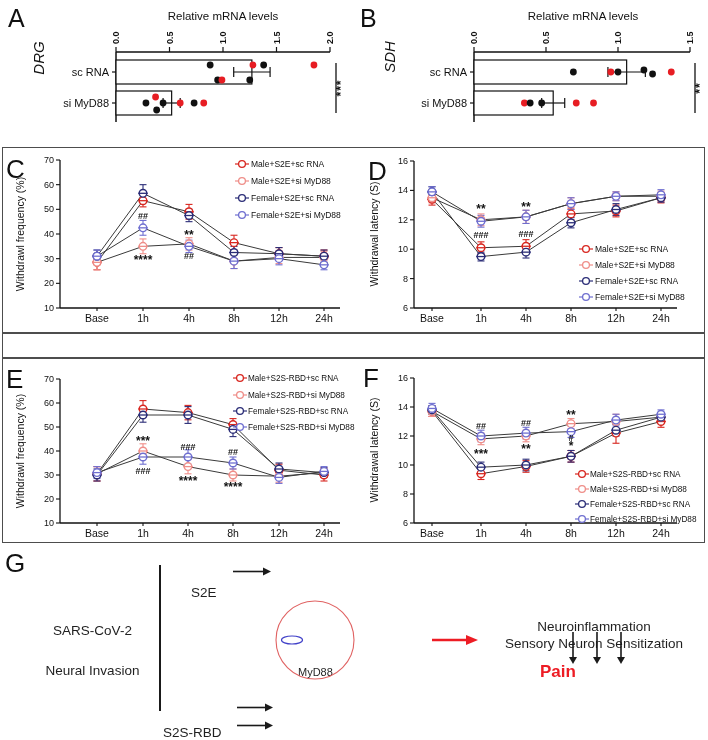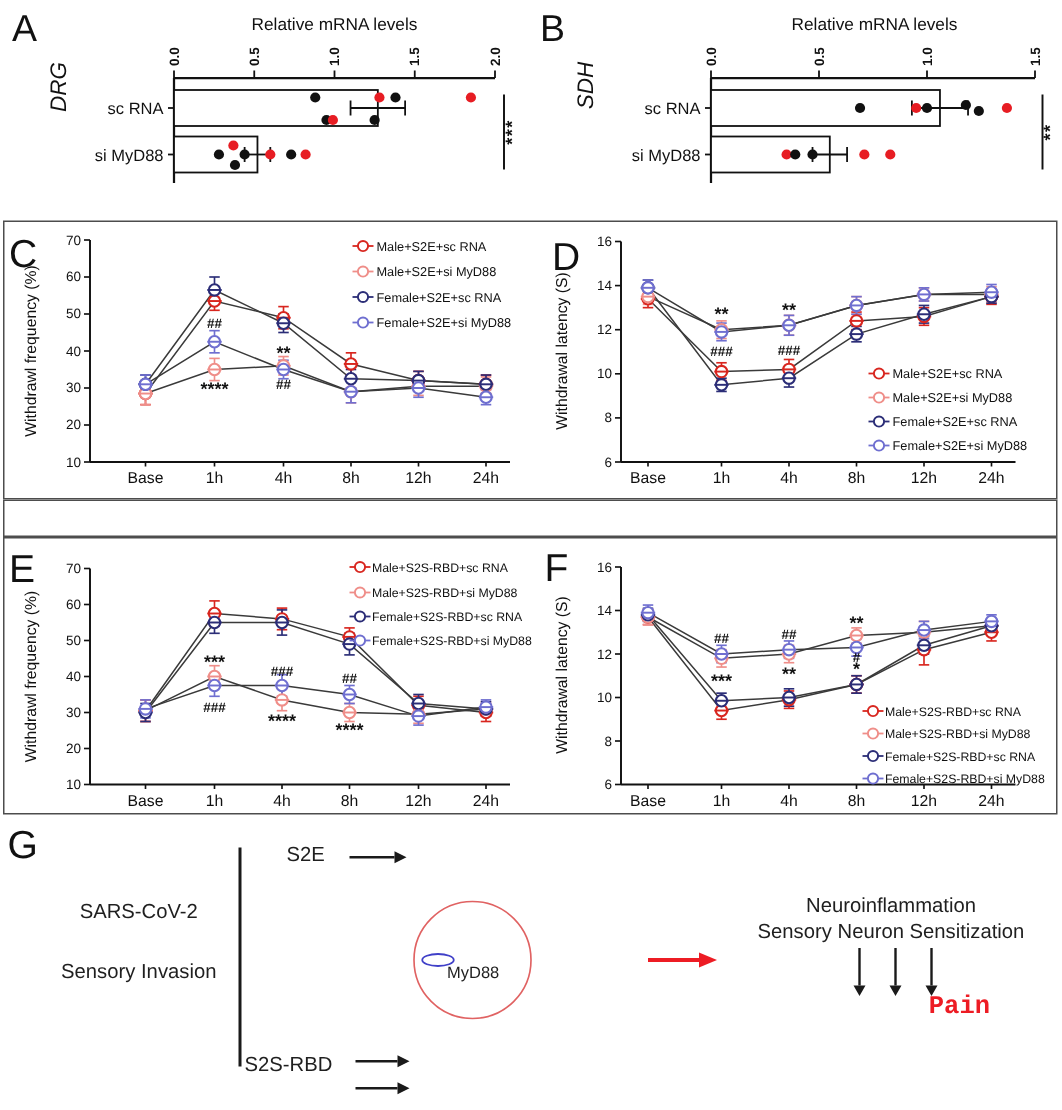--- a/index.html
+++ b/index.html
@@ -1,24 +1,24 @@
 <!DOCTYPE html>
 <html><head>
 <meta charset="utf-8">
 <style>
   html,body{margin:0;padding:0;background:#fff;}
   #figure{position:relative;width:708px;height:740px;background:#ffffff;
           font-family:"Liberation Sans",sans-serif;color:#1a1a1a;overflow:hidden;}
   .box{position:absolute;border:1px solid #4d4d4d;background:#fff;box-sizing:border-box;}
   svg{position:absolute;overflow:visible;}
-  .gtext{position:absolute;font-size:13.5px;color:#1f1f1f;white-space:nowrap;}
+  .gtext{position:absolute;font-size:13.5px;color:#1f1f1f;white-space:nowrap;margin-top:23px;}
   .center{text-align:center;}
   #g-letter{position:absolute;font-size:26px;color:#111;}
   #g-vline{position:absolute;width:2px;background:#1a1a1a;}
-  #pain{position:absolute;font-weight:bold;font-size:17px;text-align:right;font-family:Liberation Mono, monospace;}
+  #pain{position:absolute;font-weight:bold;font-size:17px;text-align:left;}
 </style>
 </head>
 <body>
 
 <div id="figure">
 
   <svg id="svg-A" style="left:0;top:0" width="354" height="147">
       <text x="8" y="27" fill="#111" font-family="&quot;Liberation Sans&quot;,sans-serif" font-size="25">A</text>
       <text x="44" y="58" fill="#111" font-family="&quot;Liberation Sans&quot;,sans-serif" font-size="15" font-style="italic" text-anchor="middle" transform="rotate(-90,44,58)">DRG</text>
       <text x="223" y="20" fill="#111" font-family="&quot;Liberation Sans&quot;,sans-serif" font-size="11.5" text-anchor="middle">Relative mRNA levels</text>
@@ -794,21 +794,21 @@
       <circle cx="228" cy="146" r="3.4" fill="#fff" stroke="#2b2d77" stroke-width="1.3"></circle>
       <text x="236" y="149" fill="#111" font-family="&quot;Liberation Sans&quot;,sans-serif" font-size="8.2">Female+S2S-RBD+sc RNA</text>
       <line x1="221" y1="161" x2="235" y2="161" stroke="#6f6fd0" stroke-width="1.2"></line>
       <circle cx="228" cy="161" r="3.4" fill="#fff" stroke="#6f6fd0" stroke-width="1.3"></circle>
       <text x="236" y="164" fill="#111" font-family="&quot;Liberation Sans&quot;,sans-serif" font-size="8.2">Female+S2S-RBD+si MyD88</text>
     </svg>
 
   <div id="g-letter" style="left:5px;top:548px">G</div>
 
   <div class="gtext center" style="left:25px;top:600px;width:135px">SARS-CoV-2</div>
-  <div class="gtext center" style="left:25px;top:640px;width:135px">Sensory Invasion</div>
+  <div class="gtext center" style="left:25px;top:640px;width:135px">Neural Invasion</div>
 
   <div id="g-vline" style="left:159px;top:565px;height:146px"></div>
 
   <div class="gtext" style="left:191px;top:562px">S2E</div>
 
   <div class="gtext" style="left:298px;top:643px;font-size:11px">MyD88</div>
 
   <div class="gtext center" style="left:464px;top:596px;width:260px">Neuroinflammation</div>
   <div class="gtext center" style="left:464px;top:613px;width:260px">Sensory Neuron Sensitization</div>
 

